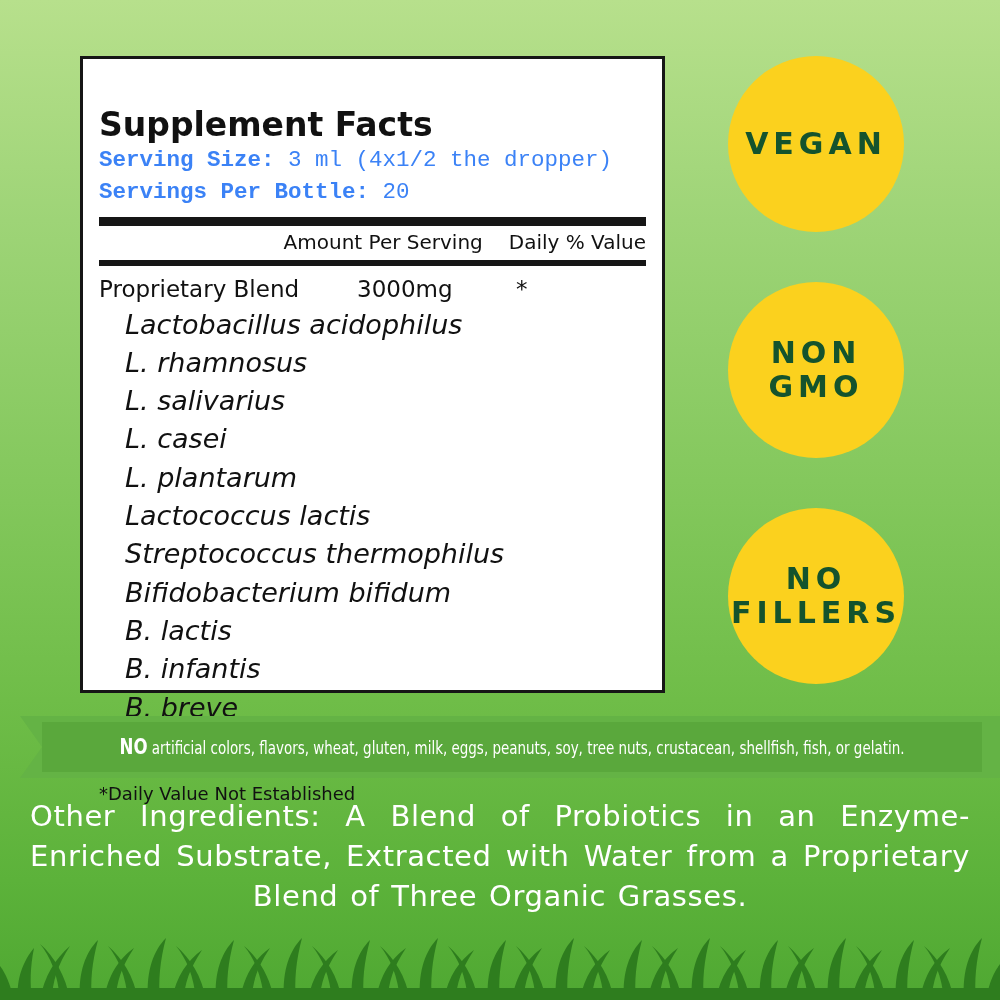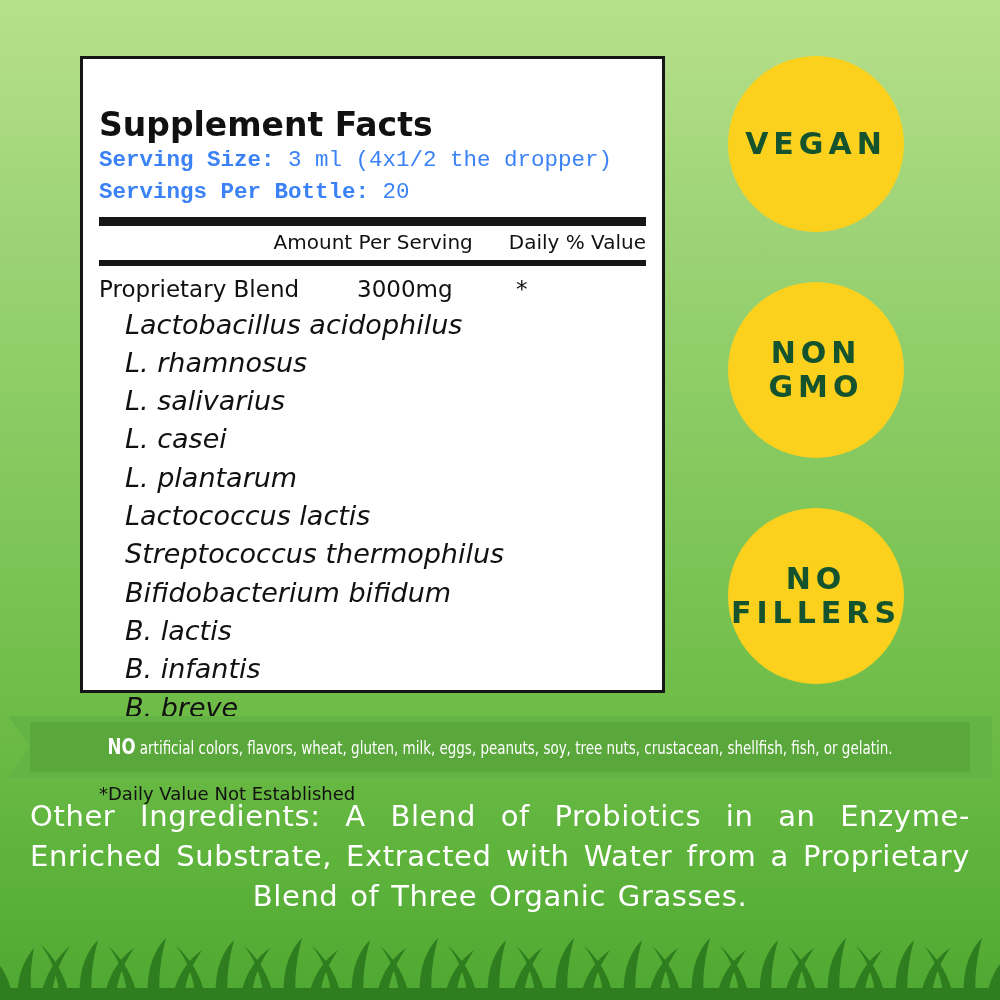--- a/index.html
+++ b/index.html
@@ -48,21 +48,21 @@
     height: 6px; background: #161616;
     margin-top: 3px;
   }
   .rule-thin {
     height: 4px; background: #161616;
     margin-top: 6px;
   }
   .col-head {
     display: flex;
     justify-content: flex-end;
-    gap: 36px;
+    gap: 26px;
     font-size: 20px;
     color: #111;
     padding: 4px 0 3px 0;
   }
   .col-head span { white-space: nowrap; }
   .blend-row {
     display: flex;
     align-items: baseline;
     font-size: 23px;
     color: #111;
@@ -109,21 +109,21 @@
   #badge-vegan span { font-size: 30px; }
   #badge-nongmo { left: 728px; top: 282px; }
   #badge-nongmo span { font-size: 30px; }
   #badge-nofillers { left: 728px; top: 508px; }
   #badge-nofillers span:first-child { font-size: 30px; }
   #badge-nofillers span:last-child { font-size: 30px; }
 
   
   #banner-wrap {
     position: absolute;
-    left: 0; top: 716px;
+    left: 12px; top: 716px;
     width: 872px; height: 62px;
   }
   #banner-ribbon {
     position: absolute;
     left: 8px; top: 0;
     width: 984px; height: 62px;
     background: #64b345;
     clip-path: polygon(0 0, 100% 0, 100% 100%, 0 100%, 22px 50%);
   }
   #banner-inner {

